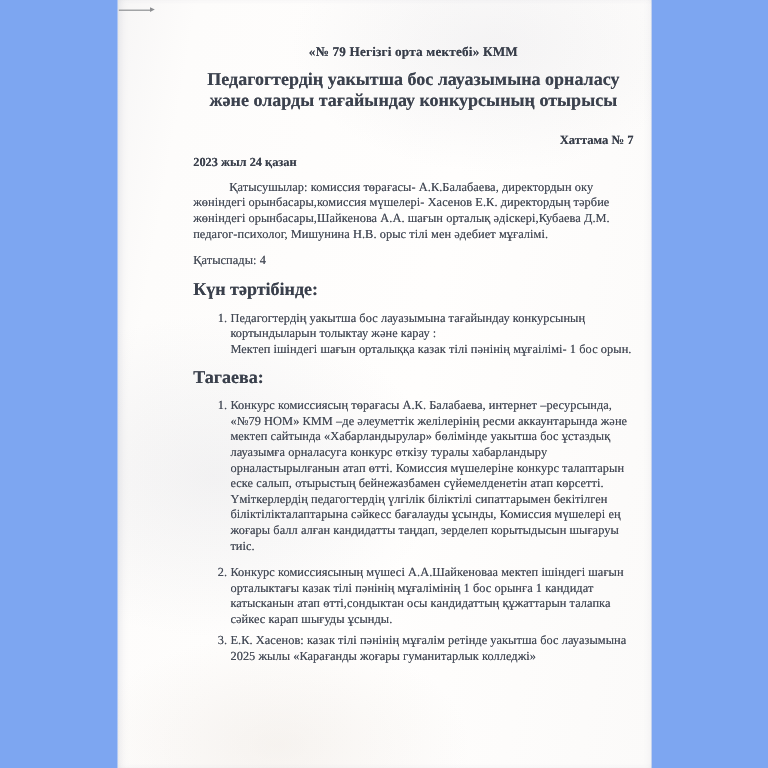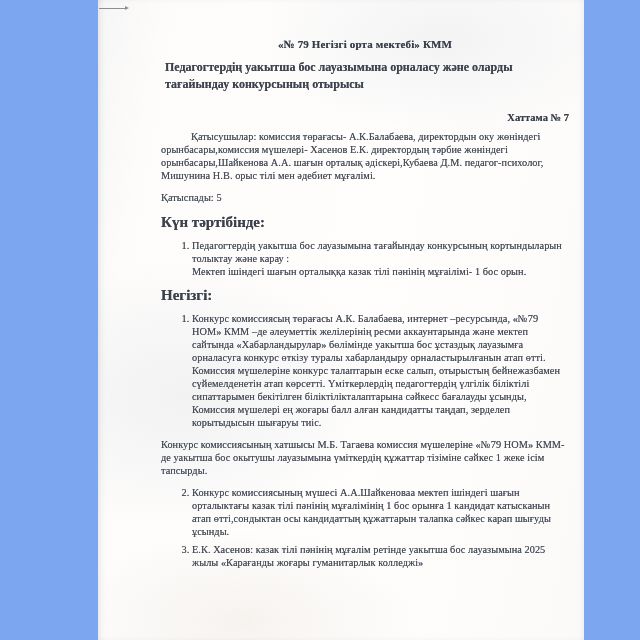--- a/index.html
+++ b/index.html
@@ -5,21 +5,21 @@
   html,body{margin:0;padding:0;}
   body{
     width:640px;height:640px;overflow:hidden;position:relative;
     font-family:"Liberation Serif","DejaVu Serif",serif;
   }
   .stage{
     position:absolute;inset:0;width:640px;height:640px;
     background:#7DA6F1;
   }
   .paper{
-    position:absolute;left:98px;top:0;width:486px;height:640px;
+    position:absolute;left:98px;top:0;width:445px;height:640px;
     background:
       radial-gradient(60% 30% at 18% 62%, rgba(190,192,200,0.18), rgba(190,192,200,0) 70%),
       radial-gradient(50% 22% at 70% 6%, rgba(205,205,212,0.22), rgba(205,205,212,0) 75%),
       radial-gradient(45% 18% at 30% 97%, rgba(230,222,214,0.35), rgba(230,222,214,0) 80%),
       linear-gradient(100deg, #f7f6f6 0%, #fdfcfb 12%, #fffefd 55%, #fbfaf9 100%);
     box-shadow: inset 5px 0 10px -7px rgba(90,100,130,0.35), inset -4px 0 8px -6px rgba(120,130,160,0.25);
     box-sizing:border-box;
     padding:38px 15px 0 63px;
     color:#454b57;
   }
@@ -30,22 +30,22 @@
   .pencil-line .arrowhead{
     position:absolute;right:-3px;top:-3px;width:0;height:0;
     border-left:4px solid #8d8f92;border-top:2.5px solid transparent;border-bottom:2.5px solid transparent;
   }
   .doc{ text-shadow:0 0 0.55px rgba(69,75,87,0.75); }
   h1.title{
     margin:0 0 9px 0;text-align:center;
     font-size:11px;font-weight:bold;color:#373d49;letter-spacing:0.15px;
   }
   h2.subtitle{
-    margin:0 auto 19px auto;max-width:400px;text-align:left;
-    font-size:12px;font-weight:600;line-height:17px;color:#3c listserv;
+    margin:0 auto 19px auto;max-width:400px;text-align:center;
+    font-size:15px;font-weight:600;line-height:17px;color:#3c listserv;
   }
   h2.subtitle{color:#3c424e;}
   h3.protocol{
     margin:5px 0 7px 0;text-align:right;
     font-size:10.5px;font-weight:bold;color:#373d49;
   }
   p{margin:0;}
   .date{
     margin:6px 0 9px 0;font-size:10.3px;font-weight:bold;color:#3a404c;
   }
@@ -74,39 +74,39 @@
         <span class="arrowhead"></span>
       </div>
     <div class="doc">
 
       <h1 class="title">«№ 79 Негізгі орта мектебі» КММ</h1>
 
       <h2 class="subtitle">Педагогтердің уакытша бос лауазымына орналасу және оларды тағайындау конкурсының отырысы</h2>
 
       <h3 class="protocol">Хаттама № 7</h3>
 
+      <p class="date">2023 жыл 24 қазан</p>
 
       <p class="body participants">Қатысушылар: комиссия төрағасы- А.К.Балабаева, директордын оку жөніндегі орынбасары,комиссия мүшелері- Хасенов Е.К. директордың тәрбие жөніндегі орынбасары,Шайкенова А.А. шағын орталық әдіскері,Кубаева Д.М. педагог-психолог, Мишунина Н.В. орыс тілі мен әдебиет мұғалімі.</p>
 
-      <p class="body absent">Қатыспады: 5</p>
+      <p class="body absent">Қатыспады: 4</p>
 
       <p class="heading">Күн тәртібінде:</p>
 
       <ol class="list agenda-gap">
         <li>Педагогтердің уакытша бос лауазымына тағайындау конкурсының кортындыларын толыктау және карау :
 Мектеп ішіндегі шағын орталыққа казак тілі пәнінің мұғаілімі- 1 бос орын.</li>
       </ol>
 
-      <p class="heading">Негізгі:</p>
+      <p class="heading">Тагаева:</p>
 
       <ol class="list">
         <li>Конкурс комиссиясың төрағасы А.К. Балабаева, интернет –ресурсында, «№79 НОМ» КММ –де әлеуметтік желілерінің ресми аккаунтарында және мектеп сайтында «Хабарландырулар» бөлімінде уакытша бос ұстаздық лауазымға орналасуга конкурс өткізу туралы хабарландыру орналастырылғанын атап өтті. Комиссия мүшелеріне конкурс талаптарын еске салып, отырыстың бейнежазбамен сүйемелденетін атап көрсетті. Үміткерлердің педагогтердің үлгілік біліктілі сипаттарымен бекітілген біліктілікталаптарына сәйкесс бағалауды ұсынды, Комиссия мүшелері ең жоғары балл алған кандидатты таңдап, зерделеп корытыдысын шығаруы тиіс.</li>
       </ol>
 
-      <p class="body secretary">Конкурс комиссиясының хатшысы М.Б. Тагаева комиссия мүшелеріне «№79 НОМ» КММ-де уакытша бос окытушы лауазымына үміткердің құжаттар тізіміне сәйкес 1 жеке ісім тапсырды.</p>
 
       <ol class="list" start="2">
         <li>Конкурс комиссиясының мүшесі А.А.Шайкеноваа мектеп ішіндегі шағын орталыктағы казак тілі пәнінің мұғалімінің 1 бос орынға 1 кандидат катысканын атап өтті,сондыктан осы кандидаттың құжаттарын талапка сәйкес карап шығуды ұсынды.</li>
         <li>Е.К.  Хасенов: казак тілі пәнінің мұғалім ретінде уакытша бос лауазымына 2025 жылы «Карағанды жоғары гуманитарлык колледжі»</li>
       </ol>
 
     </div>
   </div>
 </div>
 

